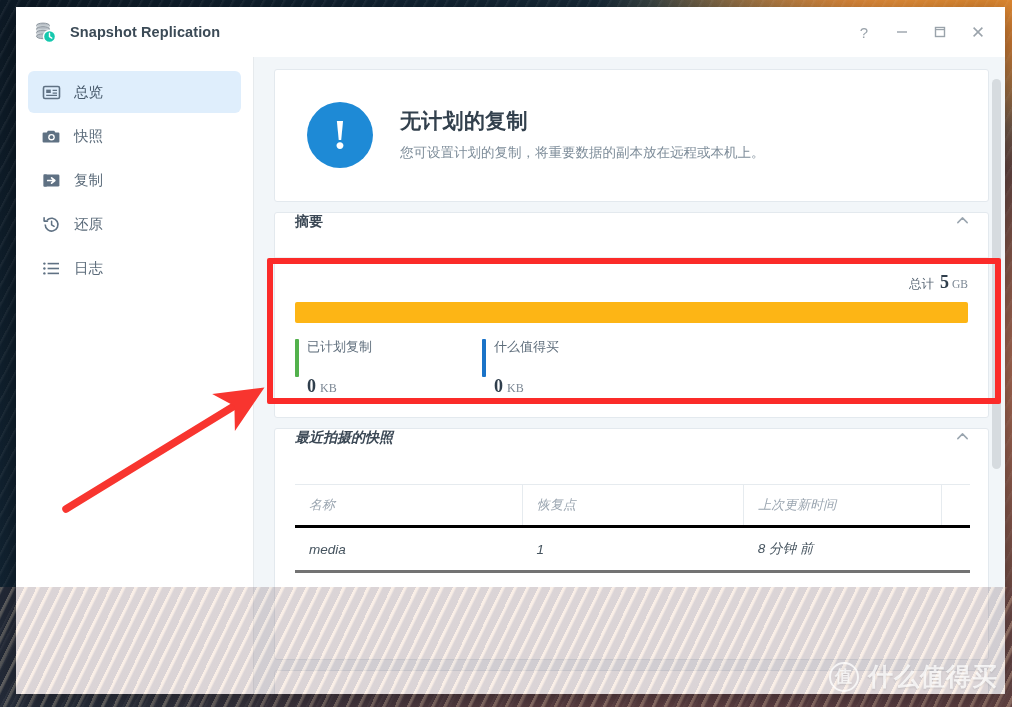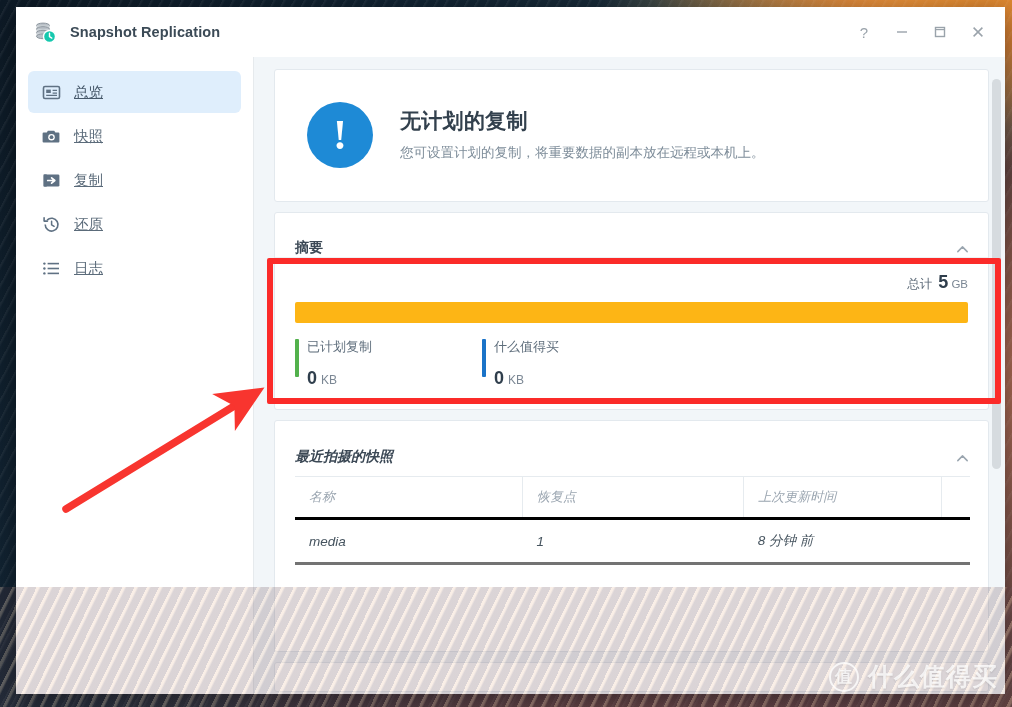--- a/index.html
+++ b/index.html
@@ -62,21 +62,21 @@
   .body-row { flex: 1 1 auto; display: flex; min-height: 0; }
 
   
   .sidebar {
     width: 238px; flex: 0 0 238px; background:#fff;
     border-right: 1px solid #e6eaed; padding: 14px 12px 0 12px;
   }
   .nav-item {
     display:flex; align-items:center; gap: 13px;
     height: 42px; padding: 0 14px; border-radius: 6px;
-    color:#5b6b7a; font-size: 14.5px; margin-bottom: 2px; cursor: default; text-decoration: underline;
+    color:#5b6b7a; font-size: 14.5px; margin-bottom: 2px; cursor: default;
   }
   .nav-item.active { background:#dfeefc; color:#46586a; }
   .nav-ico { width:19px; height:19px; flex:0 0 19px; display:flex; align-items:center; justify-content:center; color:#5f7183; }
   .nav-ico svg { display:block; }
 
   
   .main {
     flex: 1 1 auto; background:#f2f6f9; position: relative;
     padding: 12px 16px 0 20px; overflow: hidden;
   }
@@ -91,39 +91,39 @@
     flex:0 0 66px; display:flex; align-items:center; justify-content:center;
     color:#fff; font-size: 42px; font-weight: 700; line-height: 1;
     font-family: "Liberation Serif", serif;
   }
   .alert-txt { margin-left: 27px; }
   .alert-title { font-size: 21px; font-weight: 700; color:#32404d; margin-bottom: 9px; letter-spacing:.3px;}
   .alert-sub { font-size: 13.5px; color:#7d8c99; }
 
   
   .sect-head {
-    display:flex; align-items:flex-end; height: 45px; padding: 0 18px 0 20px;
+    display:flex; align-items:flex-start; height: 45px; padding: 0 18px 0 20px;
     border-bottom: 1px solid #edf1f4;
   }
   .sect-title { font-size: 14px; font-weight: 700; color:#3b4855; }
   .chev { margin-left:auto; color:#9aa5af; }
   .chev svg{display:block;}
 
   
-  .summary-body { padding: 14px 20px 20px 20px; }
+  .summary-body { padding: 14px 20px 20px 20px; font-family: Liberation Serif, serif; }
   .total-line { text-align: right; font-size: 12.5px; color:#5c6a78; margin-bottom: 9px; }
   .total-line .label { color:#5c6a78; }
   .total-line .num { font-size: 18px; font-weight: 700; color:#2f3e4c; margin: 0 3px 0 6px; }
   .total-line .unit { font-size: 11.5px; color:#7b8794; }
   .bar-track { height: 21px; background:#eef2f5; border-radius:2px; overflow:hidden; display:flex; }
   .bar-seg { height:100%; }
   .legend { display:flex; margin-top: 15px; }
   .legend-item { flex: 0 0 187px; padding-left: 12px; position: relative; }
   .legend-item .swatch { position:absolute; left:0; top:1px; width:4px; height: 38px; border-radius:1px; }
-  .legend-name { font-size: 13px; color:#5f6e7c; margin-bottom: 12px; }
+  .legend-name { font-size: 13px; color:#5f6e7c; margin-bottom: 20px; }
   .legend-val { font-size: 18px; font-weight: 700; color:#2f3e4c; }
   .legend-val .unit { font-size: 12px; font-weight: 400; color:#7b8794; margin-left: 4px; }
 
   
   .tbl { width:100%; border-collapse: collapse; margin-top: 2px;}
   .tbl th {
     text-align:left; font-weight: 400; font-size: 13px; color:#9aa5b0;
     padding: 11px 14px; border-bottom:3px solid #000000; border-top:1px solid #e6ebef;
     border-right: 1px solid #e6ebef;
   }

